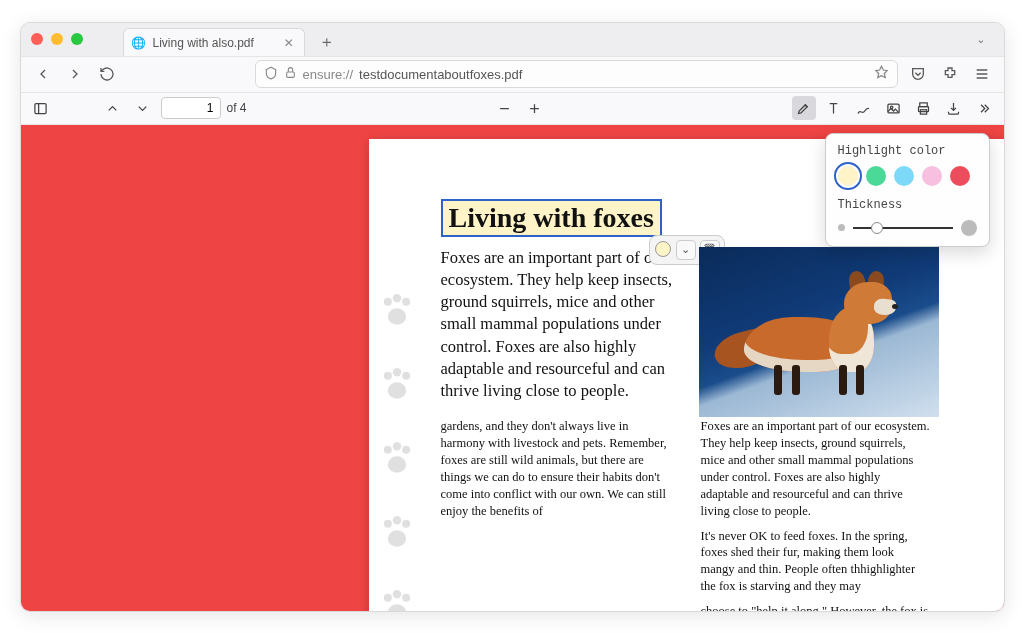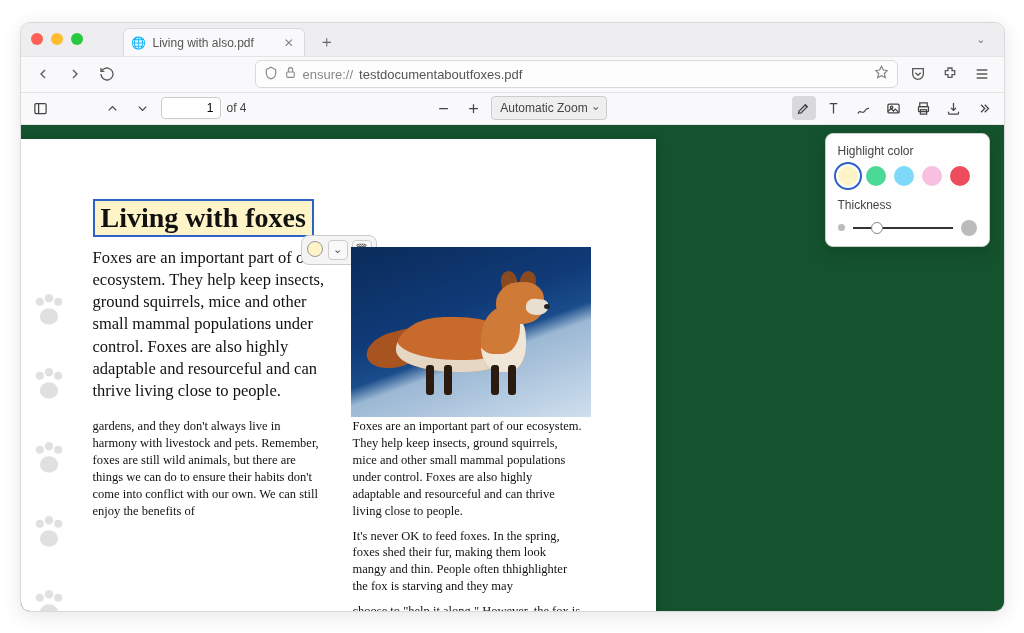--- a/index.html
+++ b/index.html
@@ -102,25 +102,25 @@
       width: 60px; height: 22px; border:1px solid #ccc; border-radius:4px;
       text-align: right; padding: 0 6px; font-size:12px; background:#fff;
     }
     .zoom-select {
       height: 24px; border:1px solid #ccc; border-radius:4px; background:#efefef;
       display:flex;align-items:center; padding:0 18px 0 8px; font-size:12px; position:relative; cursor:pointer;
     }
     .zoom-select::after { content:"⌄"; position:absolute; right:5px; top:2px; color:#666; }
     .content {
       flex:1;
-      background:#14532d;
+      background:#ef4444;
       overflow: hidden;
       position: relative;
       display:flex;
-      justify-content: flex-start;
+      justify-content: flex-end;
     }
     .page {
       margin-top: 14px;
       width: 635px;
       height: 800px;
       background: #fff;
       box-shadow: 0 2px 10px rgba(0,0,0,0.2);
       padding: 60px 36px 36px 72px;
       font-family: "Times New Roman", Georgia, serif;
       color:#111;
@@ -182,20 +182,21 @@
       top: 110px;
       right: 14px;
       width: 165px;
       background:#fefefe;
       border:1px solid #ccc;
       border-radius:8px;
       box-shadow: 0 6px 18px rgba(0,0,0,0.15);
       padding: 10px 12px;
       font-size:12px;
       color:#333;
+      font-family:Liberation Mono, monospace;
     }
     .popover .label { margin-bottom:8px; color:#444;}
     .swatches { display:flex; gap:8px; margin-bottom:12px;}
     .sw { width:20px;height:20px;border-radius:50%; cursor:pointer;}
     .sw.selected { outline:2px solid #2e62c8; outline-offset:2px; }
     .slider-row { display:flex; align-items:center; gap:8px; margin-top:6px;}
     .dot-sm { width:7px;height:7px;border-radius:50%;background:#bbb;}
     .dot-lg { width:16px;height:16px;border-radius:50%;background:#bbb;}
     .slider { flex:1; height:2px; background:#333; position:relative;}
     .slider .thumb { position:absolute; left:18%; top:-5px; width:12px;height:12px;border-radius:50%;background:#fff;border:1px solid #888;}
@@ -301,23 +302,20 @@
     <div class="spacer"></div>
     <div class="tbtn">
         <svg viewBox="0 0 24 24" stroke="currentColor" stroke-width="2">
           <path d="M5 12h14"></path>
         </svg>
       </div>
     <div class="tbtn">
         <svg viewBox="0 0 24 24" stroke="currentColor" stroke-width="2">
           <path d="M12 5v14M5 12h14"></path>
         </svg>
-      </div>
-    <div class="zoom-select">
-        <span>Automatic Zoom</span>
       </div>
     <div class="spacer"></div>
     <div class="tbtn active">
         <svg viewBox="0 0 24 24" fill="none" stroke="currentColor" stroke-width="2">
           <path d="M4 20l4-1 10-10-3-3L5 16l-1 4z"></path>
           <path d="M14 6l4 4"></path>
         </svg>
       </div>
     <div class="tbtn">
         <svg viewBox="0 0 24 24" fill="none" stroke="currentColor" stroke-width="2">

